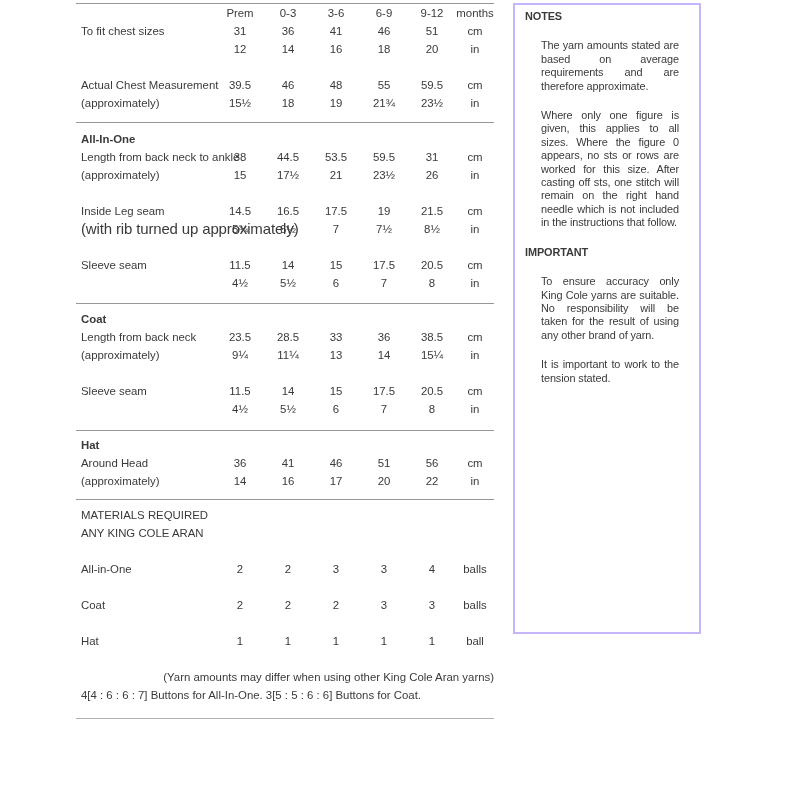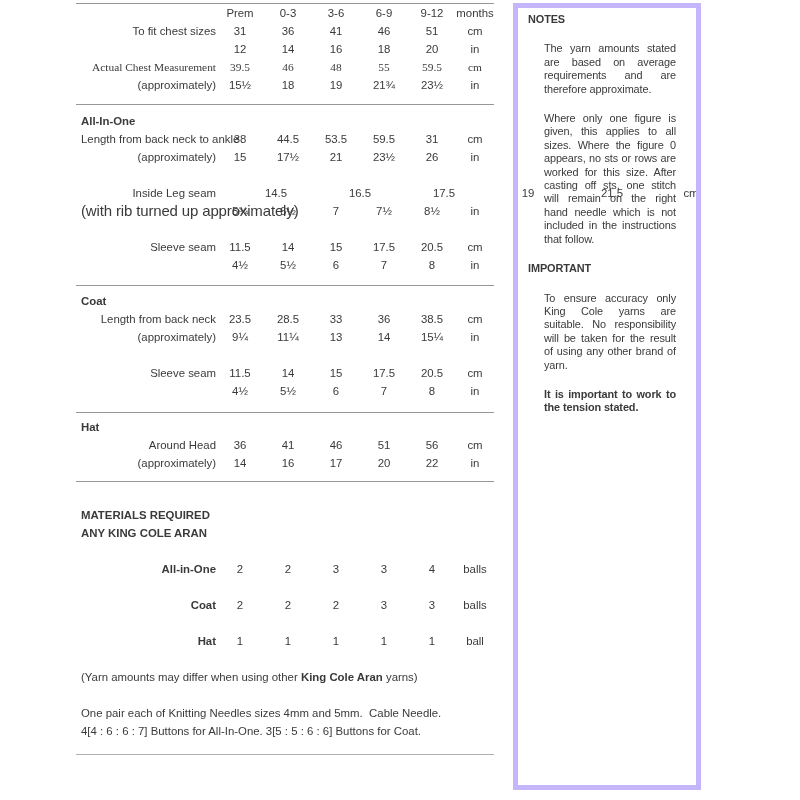--- a/index.html
+++ b/index.html
@@ -1,33 +1,33 @@
 <!DOCTYPE html>
 <html><head>
 <meta charset="utf-8">
 <style>
   html,body{margin:0;padding:0;width:800px;height:800px;background:#ffffff;overflow:hidden;}
   body{font-family:"Liberation Sans","DejaVu Sans",sans-serif;color:#3a3a3a;position:relative;}
 
   
   .left-col{position:absolute;left:76px;top:0;width:418px;}
   .t-row{display:grid;grid-template-columns:140px repeat(5,48px) 38px;height:18px;line-height:18px;font-size:11.4px;}
-  .t-label{text-align:right;padding-left:5px;white-space:nowrap;overflow:visible;}
+  .t-label{text-align:left;padding-left:5px;white-space:nowrap;overflow:visible;}
   .t-label.small{font-size:15px;letter-spacing:-0.15px;}
   .t-val{text-align:center;white-space:nowrap;}
   .t-unit{text-align:center;white-space:nowrap;}
   .t-heading{font-weight:bold;font-size:11.4px;height:18px;line-height:18px;padding-left:5px;}
   .t-line{height:18px;line-height:18px;font-size:11.4px;padding-left:5px;white-space:pre-wrap;}
-  .b{font-weight:bold;}
+  .b{font-weight:normal;}
   .rule{height:0;border-top:1px solid #979797;}
   .rule.light{border-top-color:#b0b0b0;}
 
   
-  .sidebar{position:absolute;left:513px;top:3px;width:188px;height:787px;box-sizing:border-box;
-           border:5px solid #c4b5fd;padding:5px 4px 0 10px;font-size:10.9px;line-height:13.4px;
+  .sidebar{position:absolute;left:513px;top:3px;width:188px;height:631px;box-sizing:border-box;
+           border:2px solid #c4b5fd;padding:5px 4px 0 10px;font-size:10.9px;line-height:13.4px;
            text-align:justify;letter-spacing:-0.1px;color:#3a3a3a;}
   .sb-title{font-weight:bold;}
   .sidebar p{margin:16px;}
   .mt13{margin-top:13px;}
 </style>
 </head>
 <body>
 
 <div class="left-col" id="left-col">
     <div class="rule" style="margin-top: 3px;"></div>
@@ -51,21 +51,21 @@
     </div>
     <div class="t-row">
       <div class="t-label"></div>
       <div class="t-val">12</div>
       <div class="t-val">14</div>
       <div class="t-val">16</div>
       <div class="t-val">18</div>
       <div class="t-val">20</div>
       <div class="t-unit">in</div>
     </div>
-    <div class="t-row" style=" font-family: Liberation Serif, serif;">
+    <div class="t-row" style="margin-top: 18px;">
       <div class="t-label">Actual Chest Measurement</div>
       <div class="t-val">39.5</div>
       <div class="t-val">46</div>
       <div class="t-val">48</div>
       <div class="t-val">55</div>
       <div class="t-val">59.5</div>
       <div class="t-unit">cm</div>
     </div>
     <div class="t-row">
       <div class="t-label">(approximately)</div>
@@ -89,21 +89,21 @@
     </div>
     <div class="t-row">
       <div class="t-label">(approximately)</div>
       <div class="t-val">15</div>
       <div class="t-val">17½</div>
       <div class="t-val">21</div>
       <div class="t-val">23½</div>
       <div class="t-val">26</div>
       <div class="t-unit">in</div>
     </div>
-    <div class="t-row" style="margin-top: 18px; gap: 36px;">
+    <div class="t-row" style="margin-top: 18px;">
       <div class="t-label">Inside Leg seam</div>
       <div class="t-val">14.5</div>
       <div class="t-val">16.5</div>
       <div class="t-val">17.5</div>
       <div class="t-val">19</div>
       <div class="t-val">21.5</div>
       <div class="t-unit">cm</div>
     </div>
     <div class="t-row">
       <div class="t-label small">(with rib turned up approximately)</div>
@@ -184,21 +184,21 @@
     <div class="t-row">
       <div class="t-label">(approximately)</div>
       <div class="t-val">14</div>
       <div class="t-val">16</div>
       <div class="t-val">17</div>
       <div class="t-val">20</div>
       <div class="t-val">22</div>
       <div class="t-unit">in</div>
     </div>
     <div class="rule" style="margin-top: 9px;"></div>
-    <div class="t-line b" style="margin-top: 24px;">MATERIALS REQUIRED</div>
+    <div class="t-line b" style="margin-top: 6px;">MATERIALS REQUIRED</div>
     <div class="t-line b">ANY KING COLE ARAN</div>
     <div class="t-row" style="margin-top: 18px;">
       <div class="t-label b">All-in-One</div>
       <div class="t-val">2</div>
       <div class="t-val">2</div>
       <div class="t-val">3</div>
       <div class="t-val">3</div>
       <div class="t-val">4</div>
       <div class="t-unit">balls</div>
     </div>
@@ -213,22 +213,21 @@
     </div>
     <div class="t-row" style="margin-top: 18px;">
       <div class="t-label b">Hat</div>
       <div class="t-val">1</div>
       <div class="t-val">1</div>
       <div class="t-val">1</div>
       <div class="t-val">1</div>
       <div class="t-val">1</div>
       <div class="t-unit">ball</div>
     </div>
-    <div class="t-line" style="margin-top: 18px;"><span>(Yarn amounts may differ when using other </span><span class="b">King Cole Aran</span><span> yarns)</span></div>
-    <div class="t-line" style="margin-top: 18px;">One pair each of Knitting Needles sizes 4mm and 5mm.  Cable Needle.</div>
+    <div class="t-line" style="margin-top: 18px; text-align: right;"><span>(Yarn amounts may differ when using other </span><span class="b">King Cole Aran</span><span> yarns)</span></div>
     <div class="t-line">4[4 : 6 : 6 : 7] Buttons for All-In-One. 3[5 : 5 : 6 : 6] Buttons for Coat.</div>
     <div class="rule light" style="margin-top: 14px;"></div>
   </div>
 
 <aside class="sidebar">
   <div class="sb-title">NOTES</div>
   <p>The yarn amounts stated are based on average requirements and are therefore approximate.</p>
   <p>Where only one figure is given, this applies to all sizes. Where the figure 0 appears, no sts or rows are worked for this size. After casting off sts, one stitch will remain on the right hand needle which is not included in the instructions that follow.</p>
   <div class="sb-title mt13">IMPORTANT</div>
   <p>To ensure accuracy only King Cole yarns are suitable. No responsibility will be taken for the result of using any other brand of yarn.</p>

